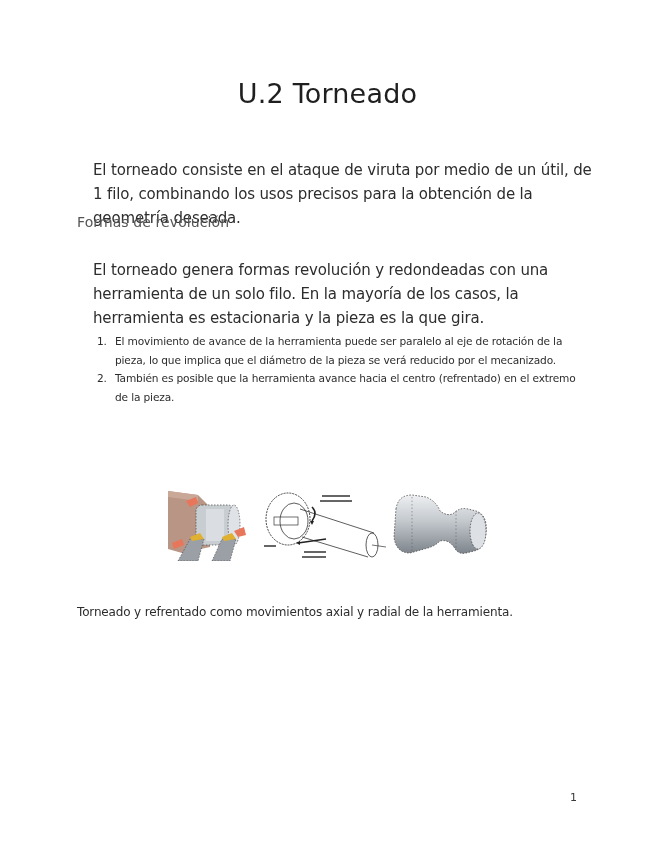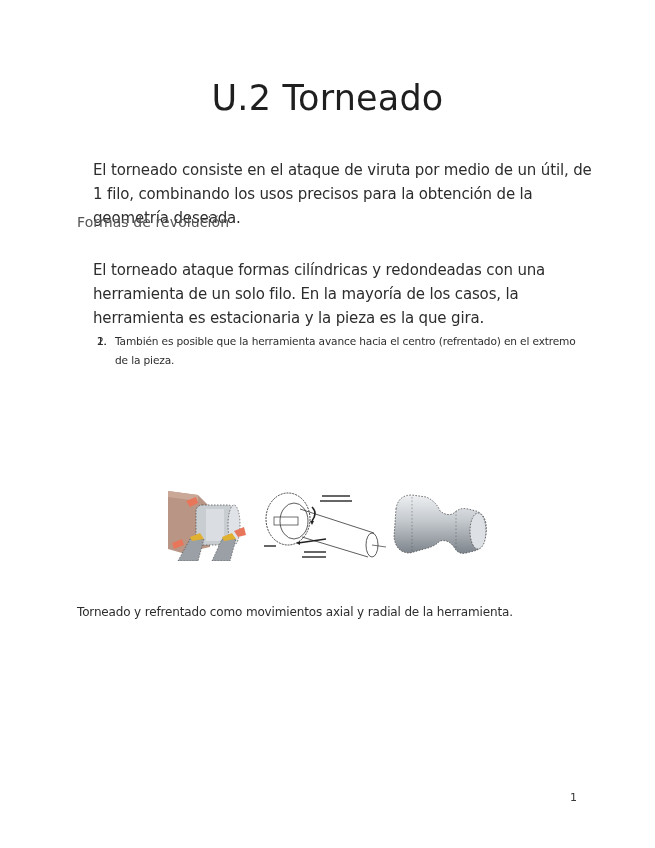--- a/index.html
+++ b/index.html
@@ -19,21 +19,21 @@
       position: absolute;
       left: 0; top: 0;
       width: 655px; height: 848px;
       background: #fff;
     }
     .title {
       position: absolute;
       left: 0; right: 0;
       top: 78px;
       text-align: center;
-      font-size: 35px;
+      font-size: 27px;
       font-weight: normal;
       color: #1f1f1f;
       margin: 0;
       letter-spacing: 0.2px;
     }
     .para {
       position: absolute;
       left: 77px;
       width: 505px;
       font-size: 15px;
@@ -107,26 +107,27 @@
 <body>
 
 <div class="page">
 
   <h1 class="title">U.2 Torneado</h1>
 
   <p class="para" style="top:142px;">El torneado consiste en el ataque de viruta por medio de un útil, de 1 filo, combinando los usos precisos para la obtención de la geometría deseada.</p>
 
   <h2 class="h2">Formas de revolución</h2>
 
-  <p class="para" style="top:242px;">El torneado ataque formas cilíndricas y redondeadas con una herramienta de un solo filo. En la mayoría de los casos, la herramienta es estacionaria y la pieza es la que gira.</p>
+  <p class="para" style="top:242px;">El torneado genera formas revolución y redondeadas con una herramienta de un solo filo. En la mayoría de los casos, la herramienta es estacionaria y la pieza es la que gira.</p>
 
 
   <ol class="list">
     <li>
       <span class="num">1.</span>
+      <span>El movimiento de avance de la herramienta puede ser paralelo al eje de rotación de la pieza, lo que implica que el diámetro de la pieza se verá reducido por el mecanizado.</span>
     </li>
     <li>
       <span class="num">2.</span>
       <span>También es posible que la herramienta avance hacia el centro (refrentado) en el extremo de la pieza.</span>
     </li>
   </ol>
 
 
   <div class="figure">
 

